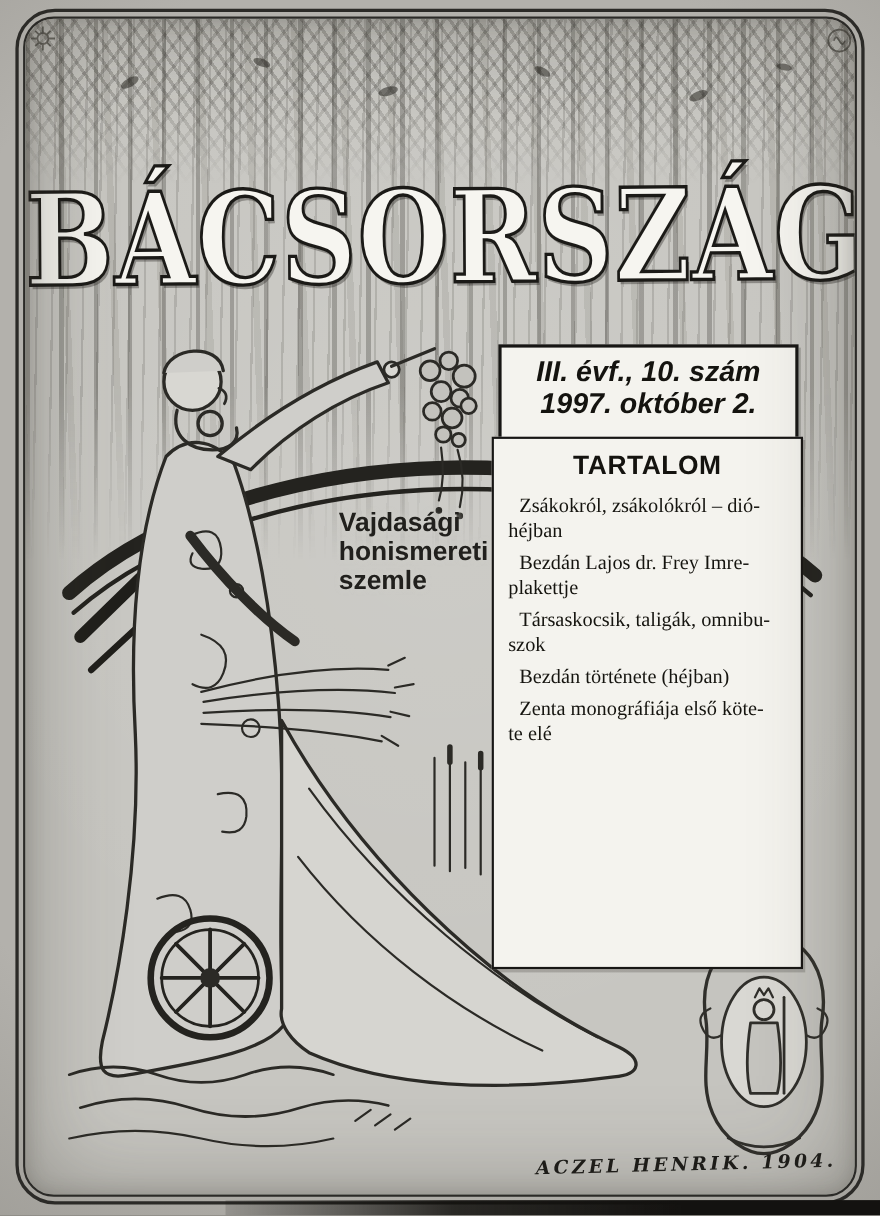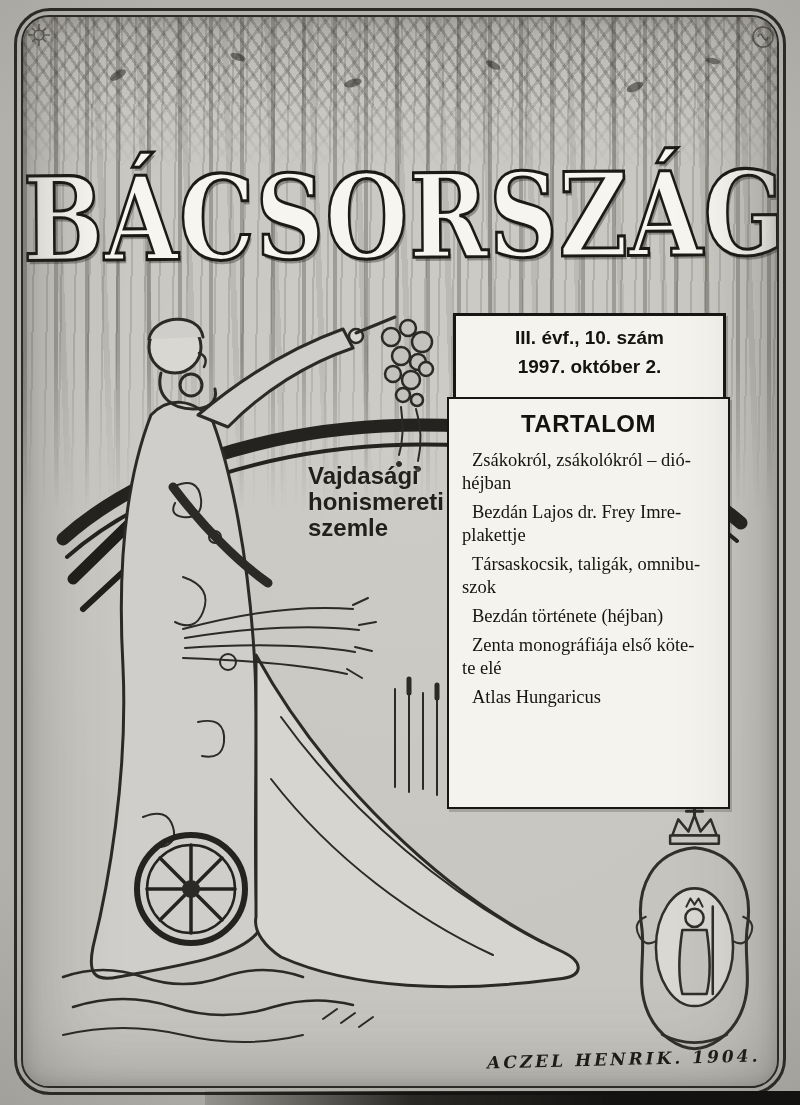--- a/index.html
+++ b/index.html
@@ -105,31 +105,32 @@
 
   .issue-box {
     position: absolute;
     left: 430px; top: 296px;
     width: 273px; height: 92px;
     border: 3px solid #171614;
     background: #f4f3ee;
     text-align: center;
     padding-top: 7px;
     font-weight: bold;
-    font-size: 19px;
+    font-size: 26px;
     line-height: 29px;
     color: #14130f;
     z-index: 5;
     box-shadow: 2px 3px 0 rgba(40,38,33,0.25);
+    font-style: italic;
   }
 
   .toc-box {
     position: absolute;
     left: 424px; top: 380px;
-    width: 283px; height: 412px;
+    width: 283px; height: 484px;
     border: 2px solid #171614;
     background: #f4f3ee;
     padding: 11px 13px 6px 13px;
     z-index: 5;
     box-shadow: 2px 3px 0 rgba(40,38,33,0.22);
   }
   .toc-heading {
     text-align: center;
     font-weight: bold;
     font-size: 24px;
@@ -330,21 +331,20 @@
 plakettje</li>
 
             <li class="toc-item">Társaskocsik, taligák, omnibu-
 szok</li>
 
             <li class="toc-item">Bezdán története (héjban)</li>
 
             <li class="toc-item">Zenta monográfiája első köte-
 te elé</li>
 
-            <li class="toc-item">Atlas Hungaricus</li>
 
           </ul>
       </div>
 
       <svg class="emblem" viewBox="0 0 145 270">
         <g stroke="#24231f">
           <path d="M 72 8 v 16 M 64 16 h 16" fill="none" stroke-width="3"></path>
           <path d="M 50 40 L 56 24 L 66 36 L 72 20 L 78 36 L 88 24 L 94 40 Z" fill="#c9c8c3" stroke-width="2.5"></path>
           <rect x="48" y="40" width="48" height="8" fill="#c9c8c3" stroke-width="2.5"></rect>
           <path d="M 72 52 C 30 56 14 92 20 130 C 24 160 14 186 26 214 C 36 238 58 250 72 250 C 86 250 108 238 118 214 C 130 186 120 160 124 130 C 130 92 114 56 72 52 Z" fill="#c5c4bf" stroke-width="3"></path>

